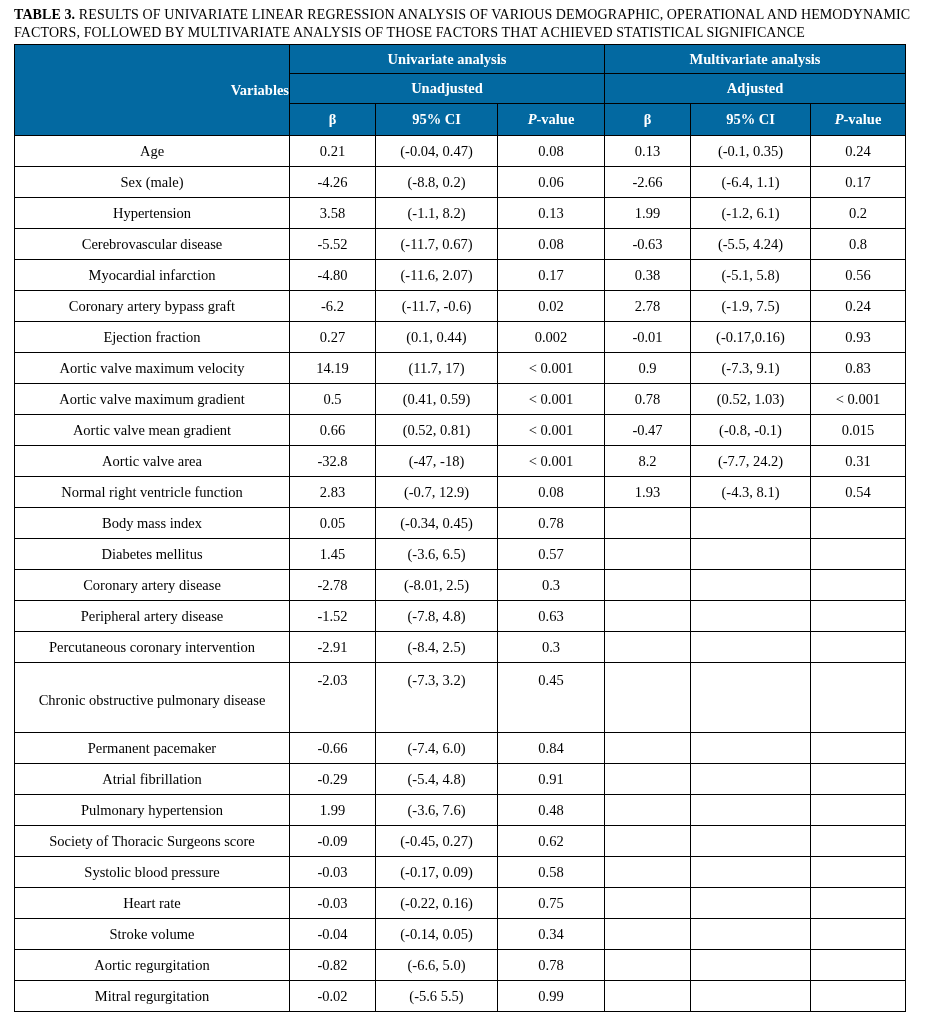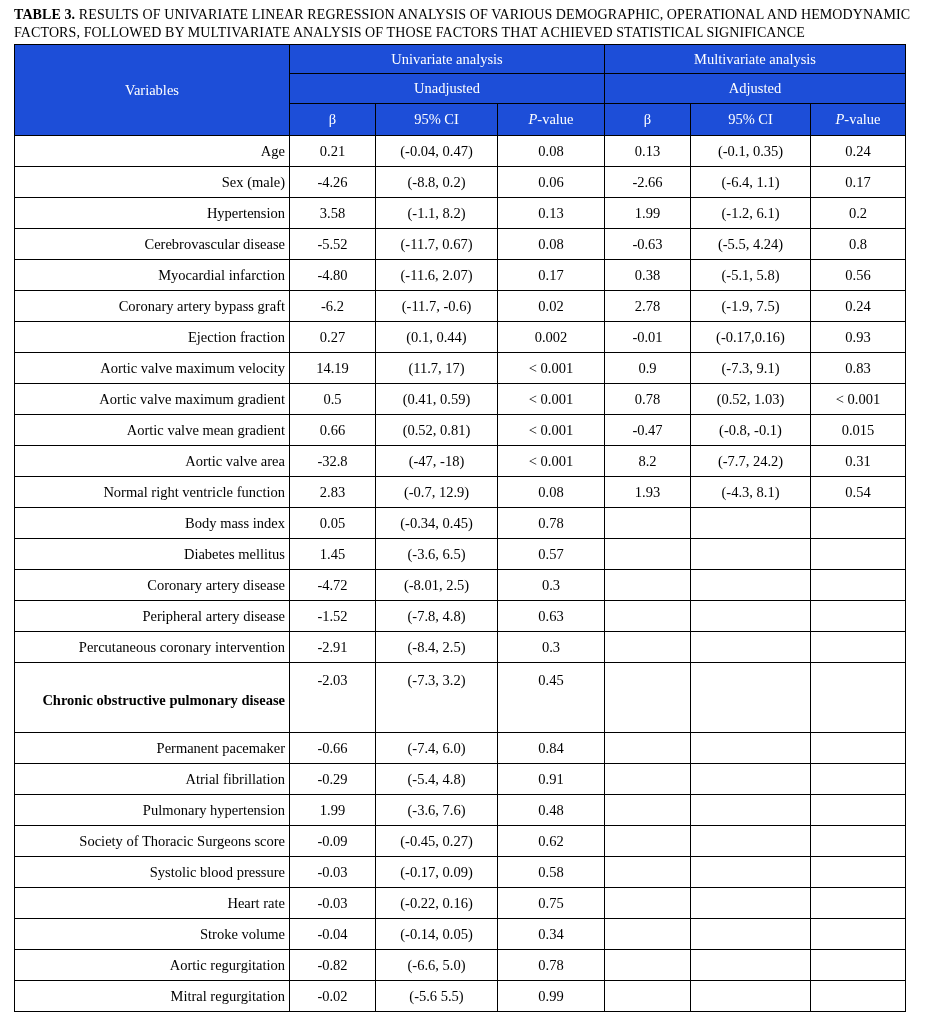--- a/index.html
+++ b/index.html
@@ -35,26 +35,26 @@
     border: 1px solid #000;
   }
   table.reg th, table.reg td {
     border: 1px solid #000;
     padding: 0;
     font-size: 14.5px;
     vertical-align: middle;
   }
   
   thead th {
-    background: #1d4ed8;
+    background: #0369a1;
     color: #ffffff;
-    font-weight: normal;
+    font-weight: bold;
   }
   th.var-head {
-    text-align: center;
+    text-align: right;
     vertical-align: top;
     padding: 4px 0 0 6px;
     margin-left: 29px;
   }
   th.grp {
     text-align: center;
     height: 28px;
   }
   th.sub {
     text-align: center;
@@ -67,33 +67,32 @@
   th.col .ital {
     font-style: italic;
   }
   
   tbody td {
     height: 30px;
     text-align: center;
     background: #ffffff;
   }
   tbody td.name {
-    text-align: right;
+    text-align: center;
     padding: 0 4px;
     line-height: 1.55;
   }
   tbody tr.tall td {
     height: 60px;
     vertical-align: top;
     padding-top: 9px;
   }
   tbody tr.tall td.name {
     vertical-align: middle;
     padding-top: 4px;
-    font-weight: bold;
   }
   tbody td.blank { }
   
   col.c-name  { width: 275px; }
   col.c-b1    { width: 86px; }
   col.c-ci1   { width: 122px; }
   col.c-p1    { width: 107px; }
   col.c-b2    { width: 86px; }
   col.c-ci2   { width: 120px; }
   col.c-p2    { width: 95px; }
@@ -255,21 +254,21 @@
           <td class="name">Diabetes mellitus</td>
           <td>1.45</td>
           <td>(-3.6, 6.5)</td>
           <td>0.57</td>
           <td class="blank"></td>
           <td class="blank"></td>
           <td class="blank"></td>
         </tr>
         <tr>
           <td class="name">Coronary artery disease</td>
-          <td>-4.72</td>
+          <td>-2.78</td>
           <td>(-8.01, 2.5)</td>
           <td>0.3</td>
           <td class="blank"></td>
           <td class="blank"></td>
           <td class="blank"></td>
         </tr>
         <tr>
           <td class="name">Peripheral artery disease</td>
           <td>-1.52</td>
           <td>(-7.8, 4.8)</td>

